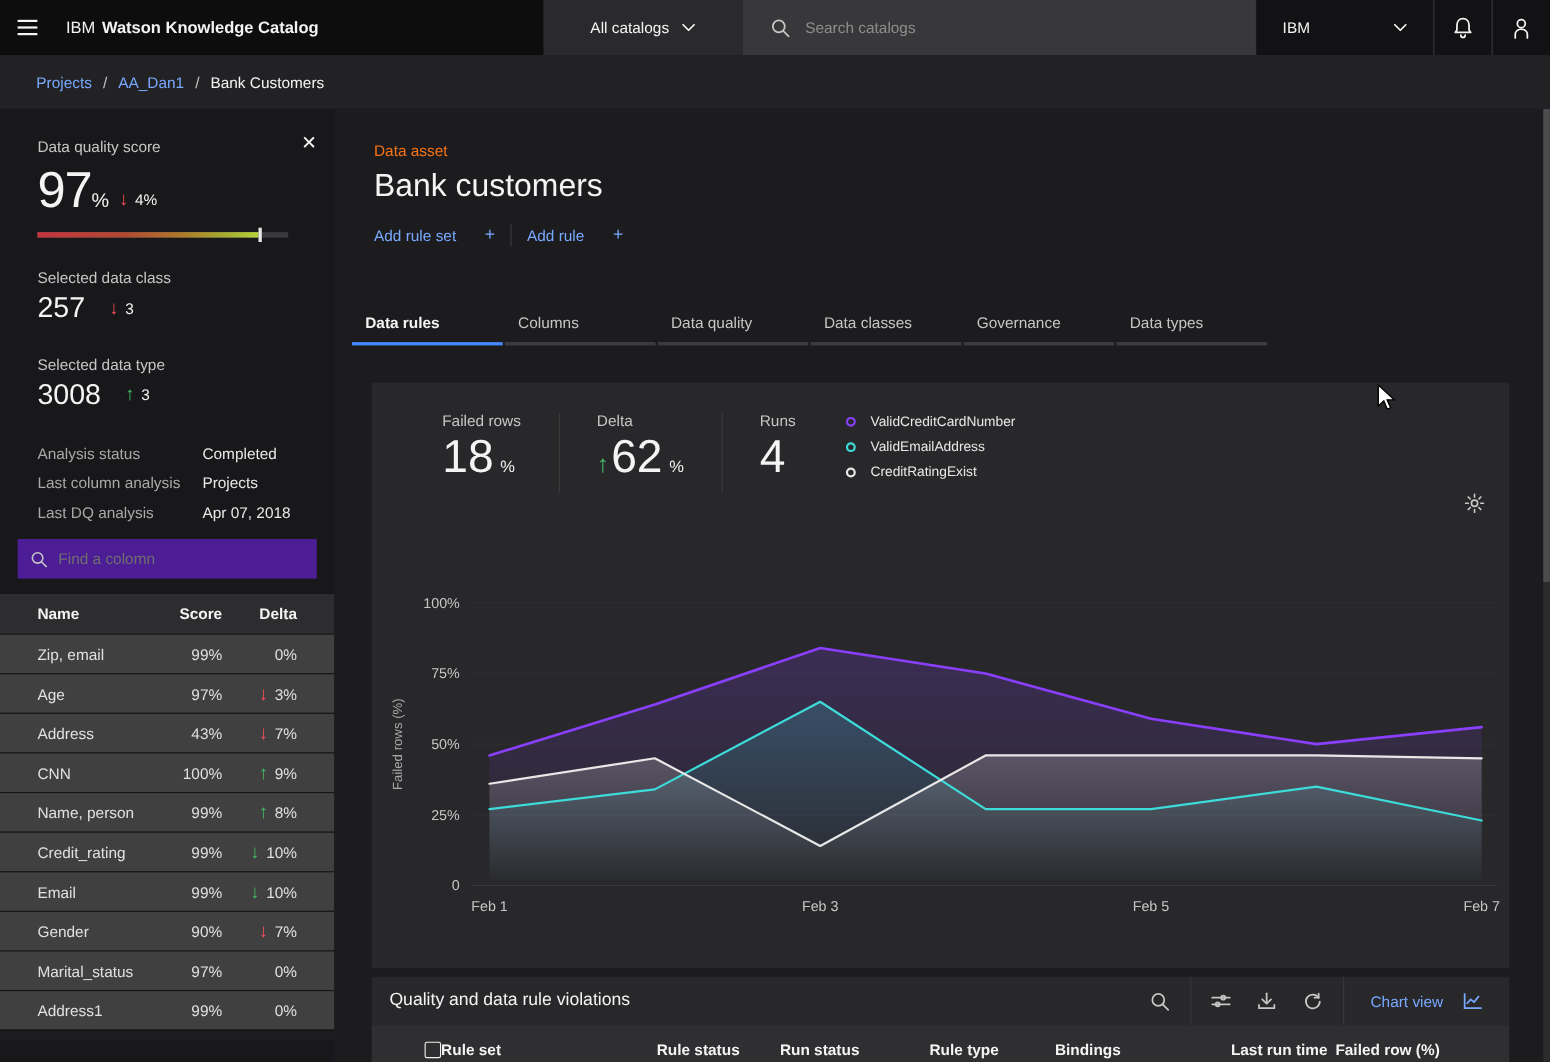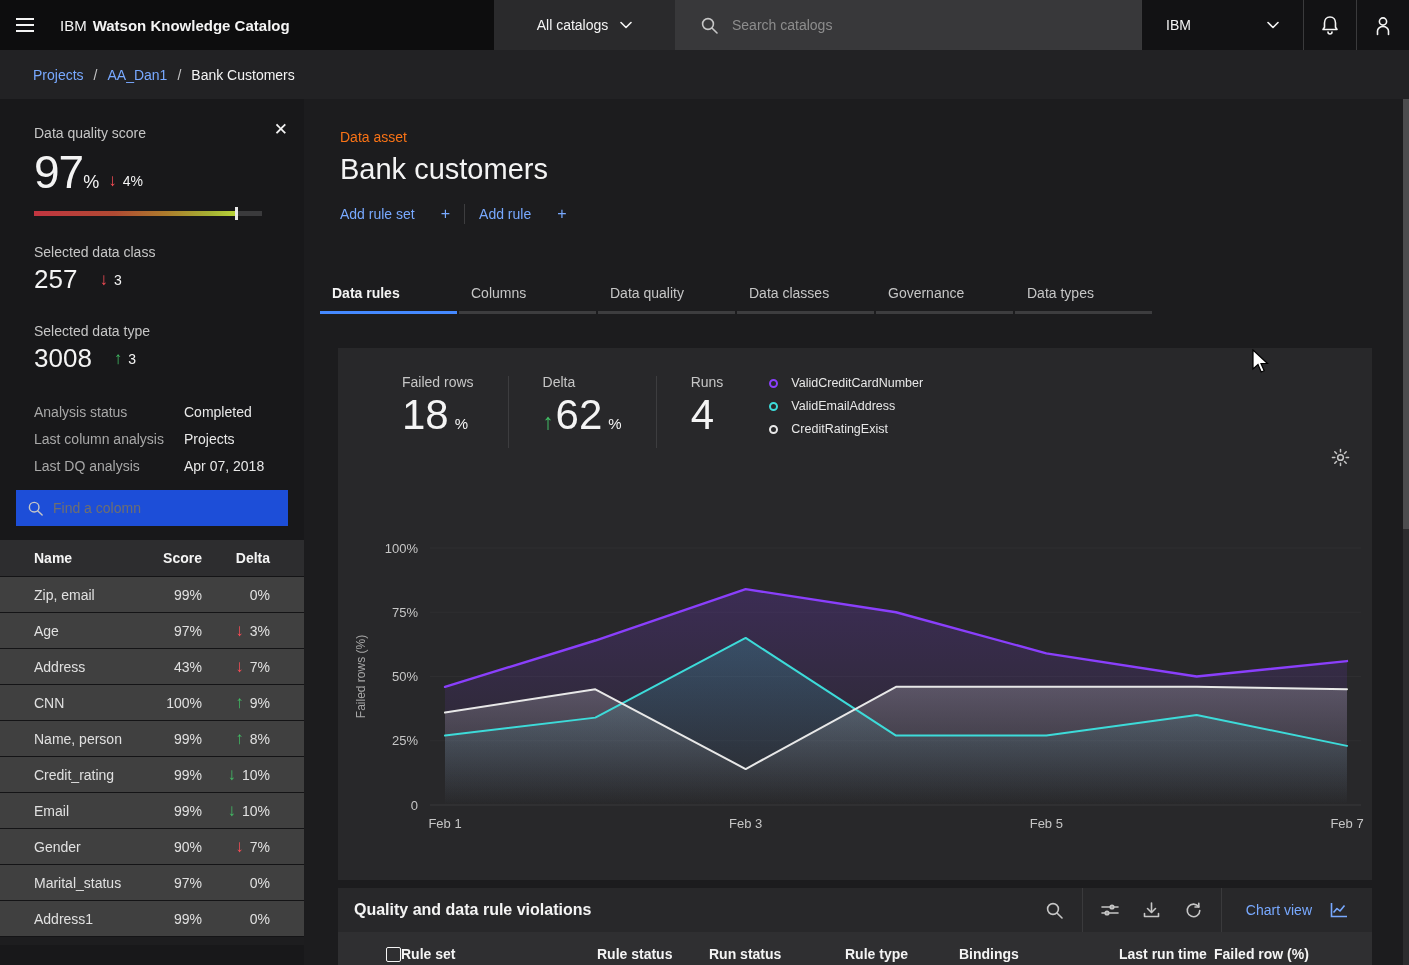--- a/index.html
+++ b/index.html
@@ -48,21 +48,21 @@
   .grad-fill { position:absolute; left:0; top:0; height:5px; width:88%; background:linear-gradient(to right,#c23540 0%,#b04a33 40%,#ad7a2c 65%,#a5b233 88%,#b8d23a 100%); }
   .grad-marker { position:absolute; left:88%; top:-4px; width:3px; height:13px; background:#e8e8e8; }
   .sb-stat { margin-top:28px; }
   .sb-stat-val { display:flex; align-items:center; gap:22px; margin-top:4px; }
   .sb-stat-num { font-size:26px; font-weight:300; }
   .sb-stat .delta { padding-bottom:0; }
   .sb-meta { margin-top:30px; font-size:14px; }
   .sb-meta .kv { display:flex; margin-bottom:11px; }
   .sb-meta .k { width:150px; color:#a8a8a8; }
   .sb-meta .v { color:#e8e8e8; }
-  .sb-search { margin:16px 16px 14px 16px; height:36px; background:#1d4ed8; display:flex; align-items:center; gap:10px; padding-left:12px; }
+  .sb-search { margin:16px 16px 14px 16px; height:36px; background:#4c1d95; display:flex; align-items:center; gap:10px; padding-left:12px; }
   .sb-search input { background:transparent; border:none; outline:none; color:#e0e0e0; font-size:14px; width:200px; font-family:inherit; }
   .sb-search input::placeholder { color:#6f6f6f; }
   .sb-table-head { height:36px; background:#2d2d2f; display:flex; align-items:center; font-size:14px; font-weight:700; color:#f4f4f4; }
   .col-name { flex:1 1 auto; padding-left:34px; }
   .col-score { flex:0 0 60px; text-align:right; }
   .col-delta { flex:0 0 68px; text-align:right; padding-right:0; margin-right:34px; }
   .sb-row { height:36px; display:flex; align-items:center; font-size:14px; color:#e0e0e0; background:#404040; border-top:1px solid #141416; cursor:pointer; }
   .sb-row .col-delta { display:flex; justify-content:flex-end; align-items:center; gap:6px; }
   .sb-row-partial { height:9px; background:#1d1d1f; border-top:1px solid #141416; }
 
@@ -101,21 +101,21 @@
   .stat-sep { width:1px; background:#3d3d3f; height:72px; margin:2px 34px 0 34px; }
   .legend { margin-left:46px; margin-top:2px; display:flex; flex-direction:column; gap:9px; }
   .legend-item { display:flex; align-items:center; gap:13px; font-size:12.5px; color:#e8e8e8; }
   .legend-dot { width:9px; height:9px; border-radius:50%; border:2px solid #fff; background:transparent; }
   .gear { position:absolute; right:22px; top:100px; cursor:pointer; }
   .chart-svg { position:absolute; left:0; top:0; width:1034px; height:532px; pointer-events:none; }
 
   
   .violations { top:789px; height:176px; }
   .vio-head { height:44px; display:flex; align-items:center; padding-left:16px; }
-  .vio-title { font-size:16px; font-weight:700; }
+  .vio-title { font-size:16px; font-weight:400; }
   .vio-tools { margin-left:auto; display:flex; align-items:center; height:44px; }
   .tool-btn { width:42px; height:44px; display:flex; align-items:center; justify-content:center; cursor:pointer; }
   .tool-sep { width:1px; height:44px; background:#3a3a3c; margin:0 6px; }
   .chart-view { display:flex; align-items:center; gap:18px; color:#78a9ff; font-size:14px; padding:0 24px 0 18px; cursor:pointer; height:44px; }
   .vio-thead { height:44px; background:#2f2f31; display:flex; align-items:center; font-size:14px; font-weight:700; color:#f4f4f4; }
   .vt-check { flex:0 0 44px; padding-left:48px; display:flex; align-items:center; }
   .checkbox { width:15px; height:15px; border:1.6px solid #f4f4f4; border-radius:2px; background:transparent; cursor:pointer; }
   .vt-col { white-space:nowrap; }
 
   .scroll-track { position:absolute; right:0; top:99px; width:6px; height:866px; background:#2c2c2e; }

